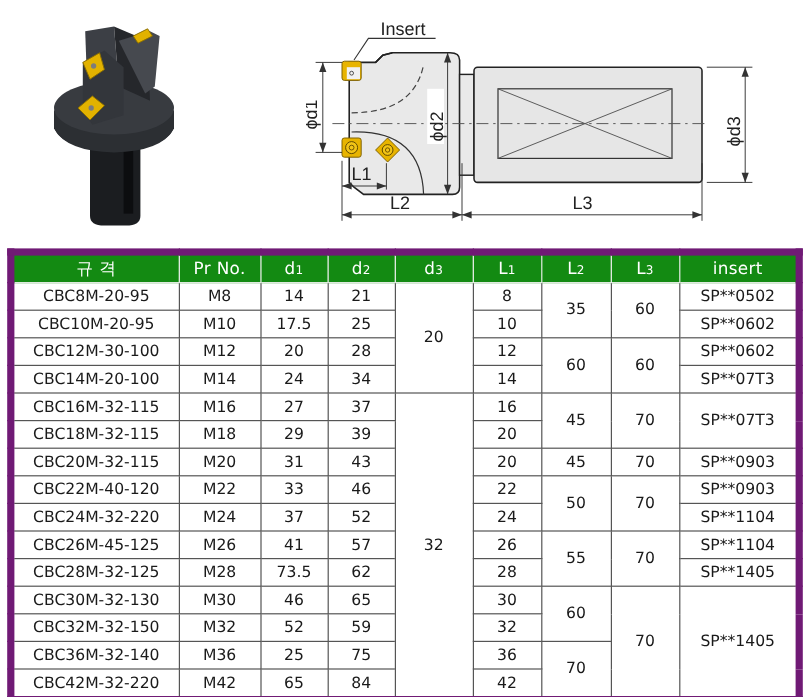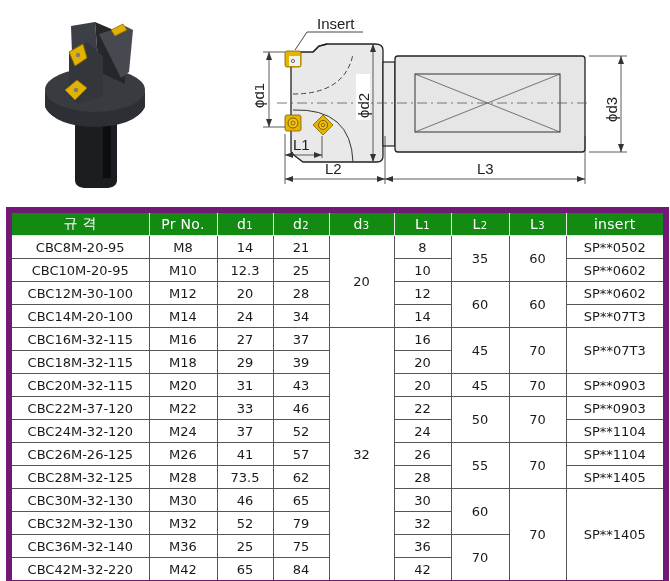--- a/index.html
+++ b/index.html
@@ -162,21 +162,21 @@
       <td rowspan="4">20</td>
       <td>8</td>
       <td rowspan="2">35</td>
       <td rowspan="2">60</td>
       <td>SP**0502</td>
     </tr>
 
     <tr>
       <td>CBC10M-20-95</td>
       <td>M10</td>
-      <td>12.3</td>
+      <td>17.5</td>
       <td>25</td>
       <td>10</td>
       <td>SP**0602</td>
     </tr>
 
     <tr>
       <td>CBC12M-30-100</td>
       <td>M12</td>
       <td>20</td>
       <td>28</td>
@@ -220,41 +220,41 @@
       <td>M20</td>
       <td>31</td>
       <td>43</td>
       <td>20</td>
       <td>45</td>
       <td>70</td>
       <td>SP**0903</td>
     </tr>
 
     <tr>
-      <td>CBC22M-37-120</td>
+      <td>CBC22M-40-120</td>
       <td>M22</td>
       <td>33</td>
       <td>46</td>
       <td>22</td>
       <td rowspan="2">50</td>
       <td rowspan="2">70</td>
       <td>SP**0903</td>
     </tr>
 
     <tr>
-      <td>CBC24M-32-120</td>
+      <td>CBC24M-32-220</td>
       <td>M24</td>
       <td>37</td>
       <td>52</td>
       <td>24</td>
       <td>SP**1104</td>
     </tr>
 
     <tr>
-      <td>CBC26M-26-125</td>
+      <td>CBC26M-45-125</td>
       <td>M26</td>
       <td>41</td>
       <td>57</td>
       <td>26</td>
       <td rowspan="2">55</td>
       <td rowspan="2">70</td>
       <td>SP**1104</td>
     </tr>
 
     <tr>
@@ -271,24 +271,24 @@
       <td>M30</td>
       <td>46</td>
       <td>65</td>
       <td>30</td>
       <td rowspan="2">60</td>
       <td rowspan="4">70</td>
       <td rowspan="4">SP**1405</td>
     </tr>
 
     <tr>
-      <td>CBC32M-32-130</td>
+      <td>CBC32M-32-150</td>
       <td>M32</td>
       <td>52</td>
-      <td>79</td>
+      <td>59</td>
       <td>32</td>
     </tr>
 
     <tr>
       <td>CBC36M-32-140</td>
       <td>M36</td>
       <td>25</td>
       <td>75</td>
       <td>36</td>
       <td rowspan="2">70</td>

